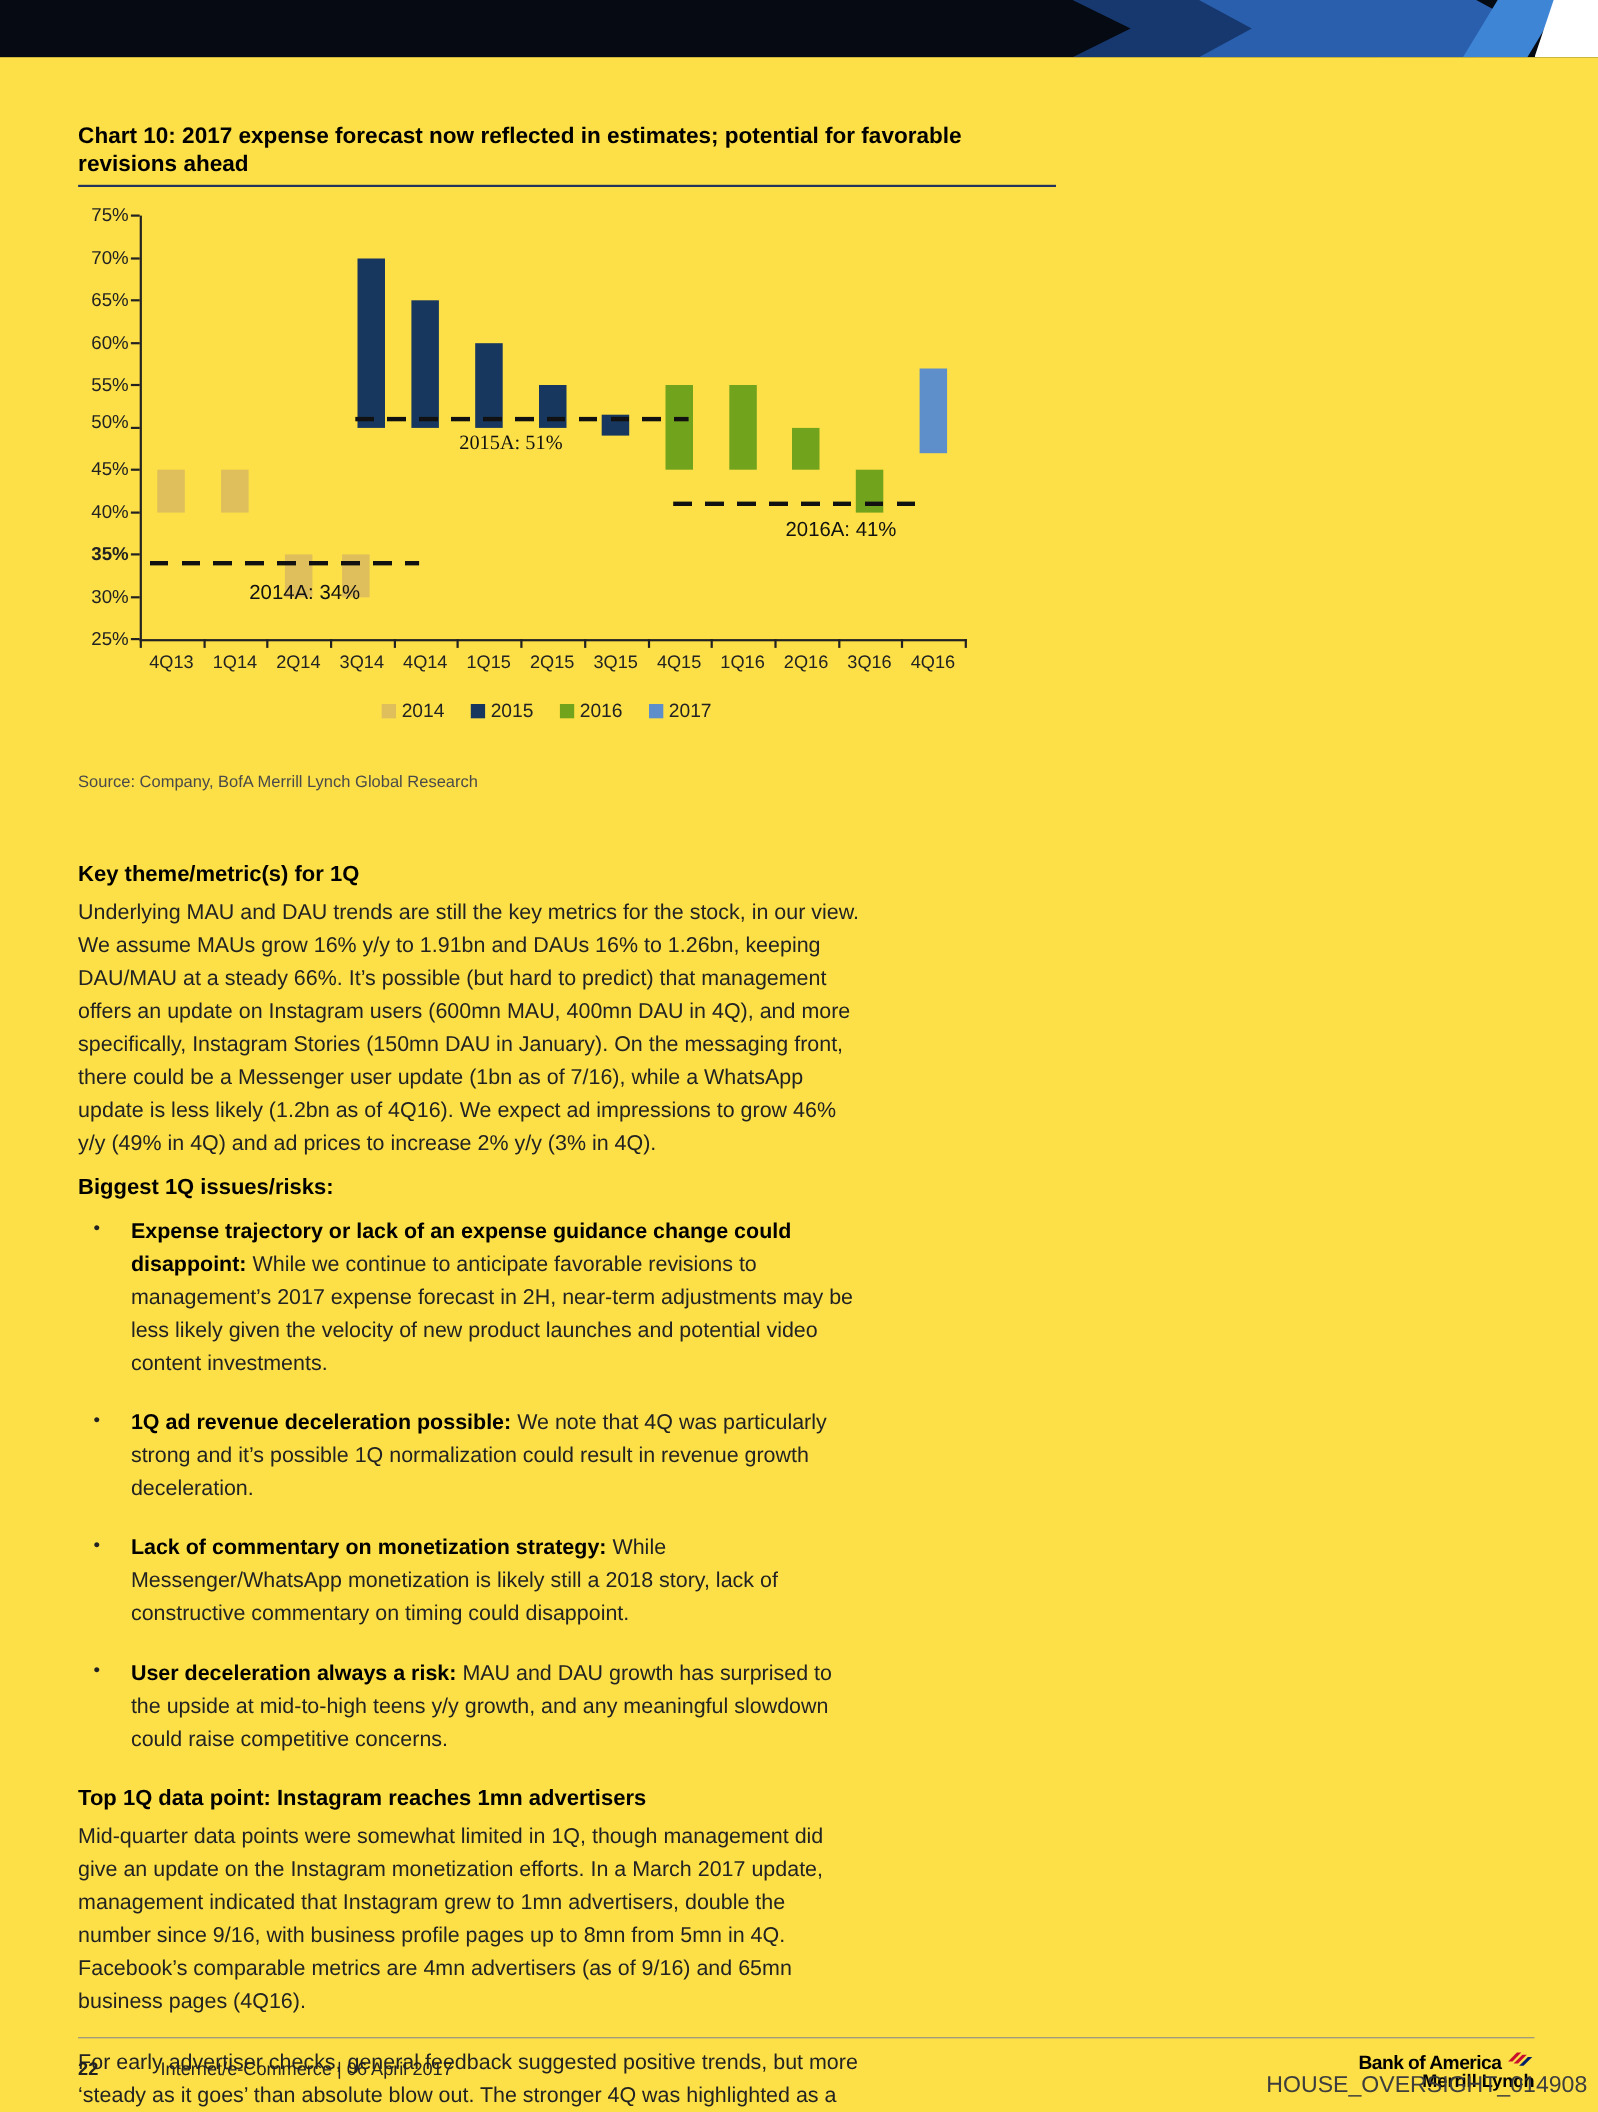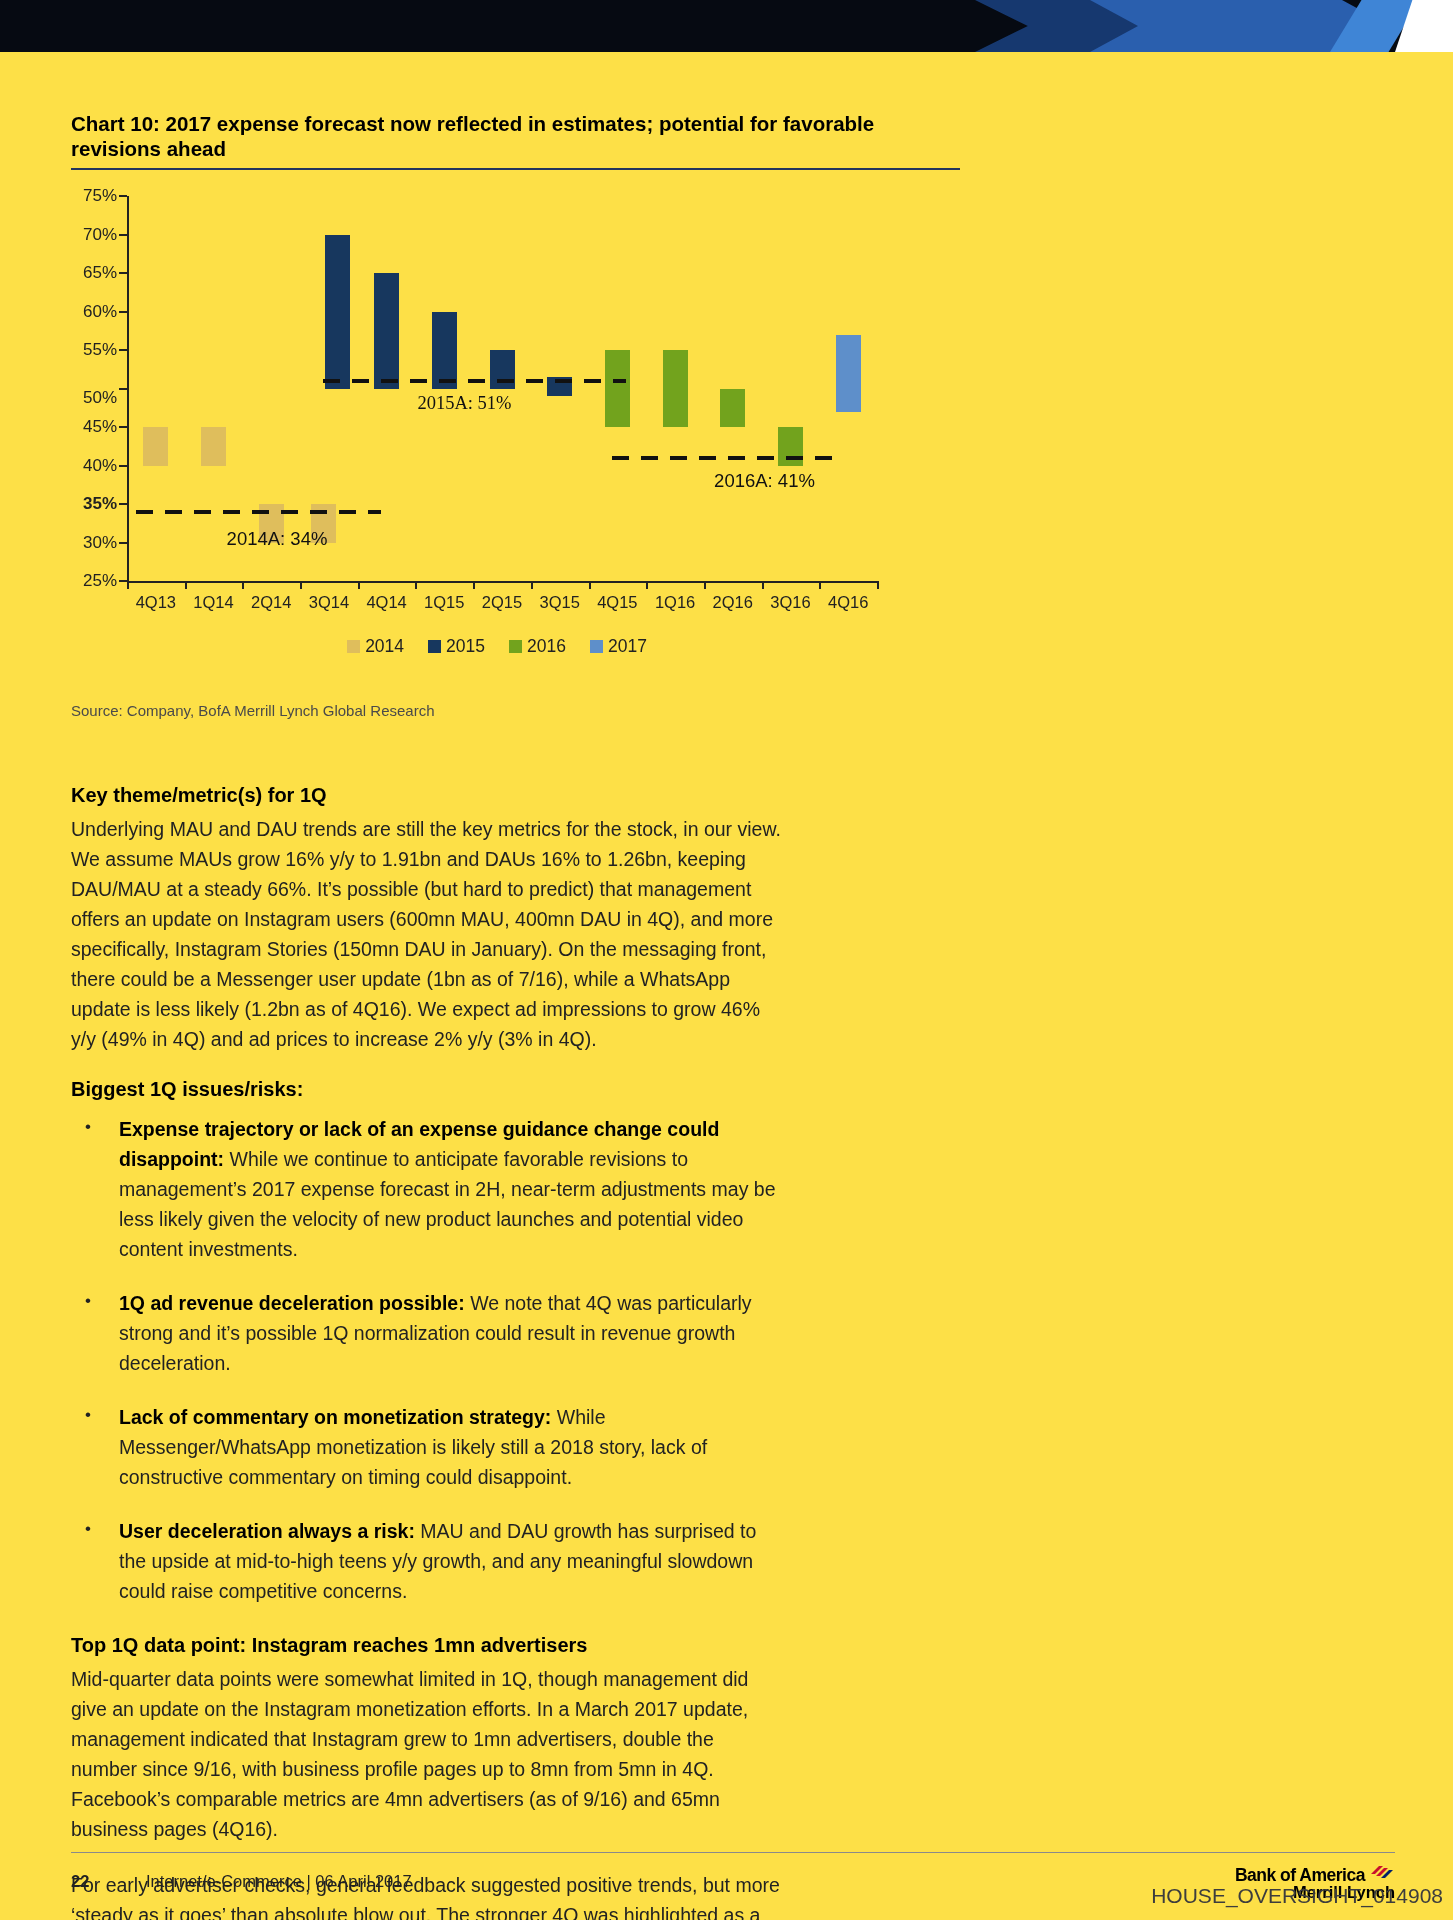--- a/index.html
+++ b/index.html
@@ -75,21 +75,21 @@
   <div class="ylab" style="left: 8px; top: 0px;">75%</div>
       <div class="ytick" style="left: 62px; top: 9px;"></div>
       <div class="ylab" style="left: 8px; top: 38.5px;">70%</div>
       <div class="ytick" style="left: 62px; top: 47.5px;"></div>
       <div class="ylab" style="left: 8px; top: 77px;">65%</div>
       <div class="ytick" style="left: 62px; top: 86px;"></div>
       <div class="ylab" style="left: 8px; top: 115.5px;">60%</div>
       <div class="ytick" style="left: 62px; top: 124.5px;"></div>
       <div class="ylab" style="left: 8px; top: 154px;">55%</div>
       <div class="ytick" style="left: 62px; top: 163px;"></div>
-      <div class="ylab" style="left: 8px; top: 202px; text-align: right;">50%</div>
+      <div class="ylab" style="left: 8px; top: 188px; text-align: right;">50%</div>
       <div class="ytick" style="left: 62px; top: 201.5px;"></div>
       <div class="ylab" style="left: 8px; top: 231px;">45%</div>
       <div class="ytick" style="left: 62px; top: 240px;"></div>
       <div class="ylab" style="left: 8px; top: 269.5px;">40%</div>
       <div class="ytick" style="left: 62px; top: 278.5px;"></div>
       <div class="ylab" style="left: 8px; top: 308px; font-weight: bold;">35%</div>
       <div class="ytick" style="left: 62px; top: 317px;"></div>
       <div class="ylab" style="left: 8px; top: 346.5px;">30%</div>
       <div class="ytick" style="left: 62px; top: 355.5px;"></div>
       <div class="ylab" style="left: 8px; top: 385px;">25%</div>
@@ -142,21 +142,21 @@
       <div class="dash" style="left: 554.615px; top: 269.8px; width: 227.885px;"></div>
       <div class="anno" style="top: 283.8px; left: 707.5px; transform: translateX(-50%);">2016A: 41%</div>
     </div>
 
   <div class="source">Source: Company, BofA Merrill Lynch Global Research</div>
 
   <div class="textcol" style="top:780px;">
     <div class="h2">Key theme/metric(s) for 1Q</div>
     <p class="para">Underlying MAU and DAU trends are still the key metrics for the stock, in our view. We assume MAUs grow 16% y/y to 1.91bn and DAUs 16% to 1.26bn, keeping DAU/MAU at a steady 66%. It’s possible (but hard to predict) that management offers an update on Instagram users (600mn MAU, 400mn DAU in 4Q), and more specifically, Instagram Stories (150mn DAU in January).  On the messaging front, there could be a Messenger user update (1bn as of 7/16), while a WhatsApp update is less likely (1.2bn as of 4Q16). We expect ad impressions to grow 46% y/y (49% in 4Q) and ad prices to increase 2% y/y (3% in 4Q).</p>
 
-    <div class="h2" style="margin-top:20px;">Biggest 1Q issues/risks:</div>
+    <div class="h2" style="margin-top:10px;">Biggest 1Q issues/risks:</div>
     <ul class="blist">
       <li>
         <span class="bullet">•</span>
         <span class="blead">Expense trajectory or lack of an expense guidance change could disappoint:</span>
         <span>While we continue to anticipate favorable revisions to management’s 2017 expense forecast in 2H, near-term adjustments may be less likely given the velocity of new product launches and potential video content investments.</span>
       </li>
       <li>
         <span class="bullet">•</span>
         <span class="blead">1Q ad revenue deceleration possible:</span>
         <span>We note that 4Q was particularly strong and it’s possible 1Q normalization could result in revenue growth deceleration.</span>

